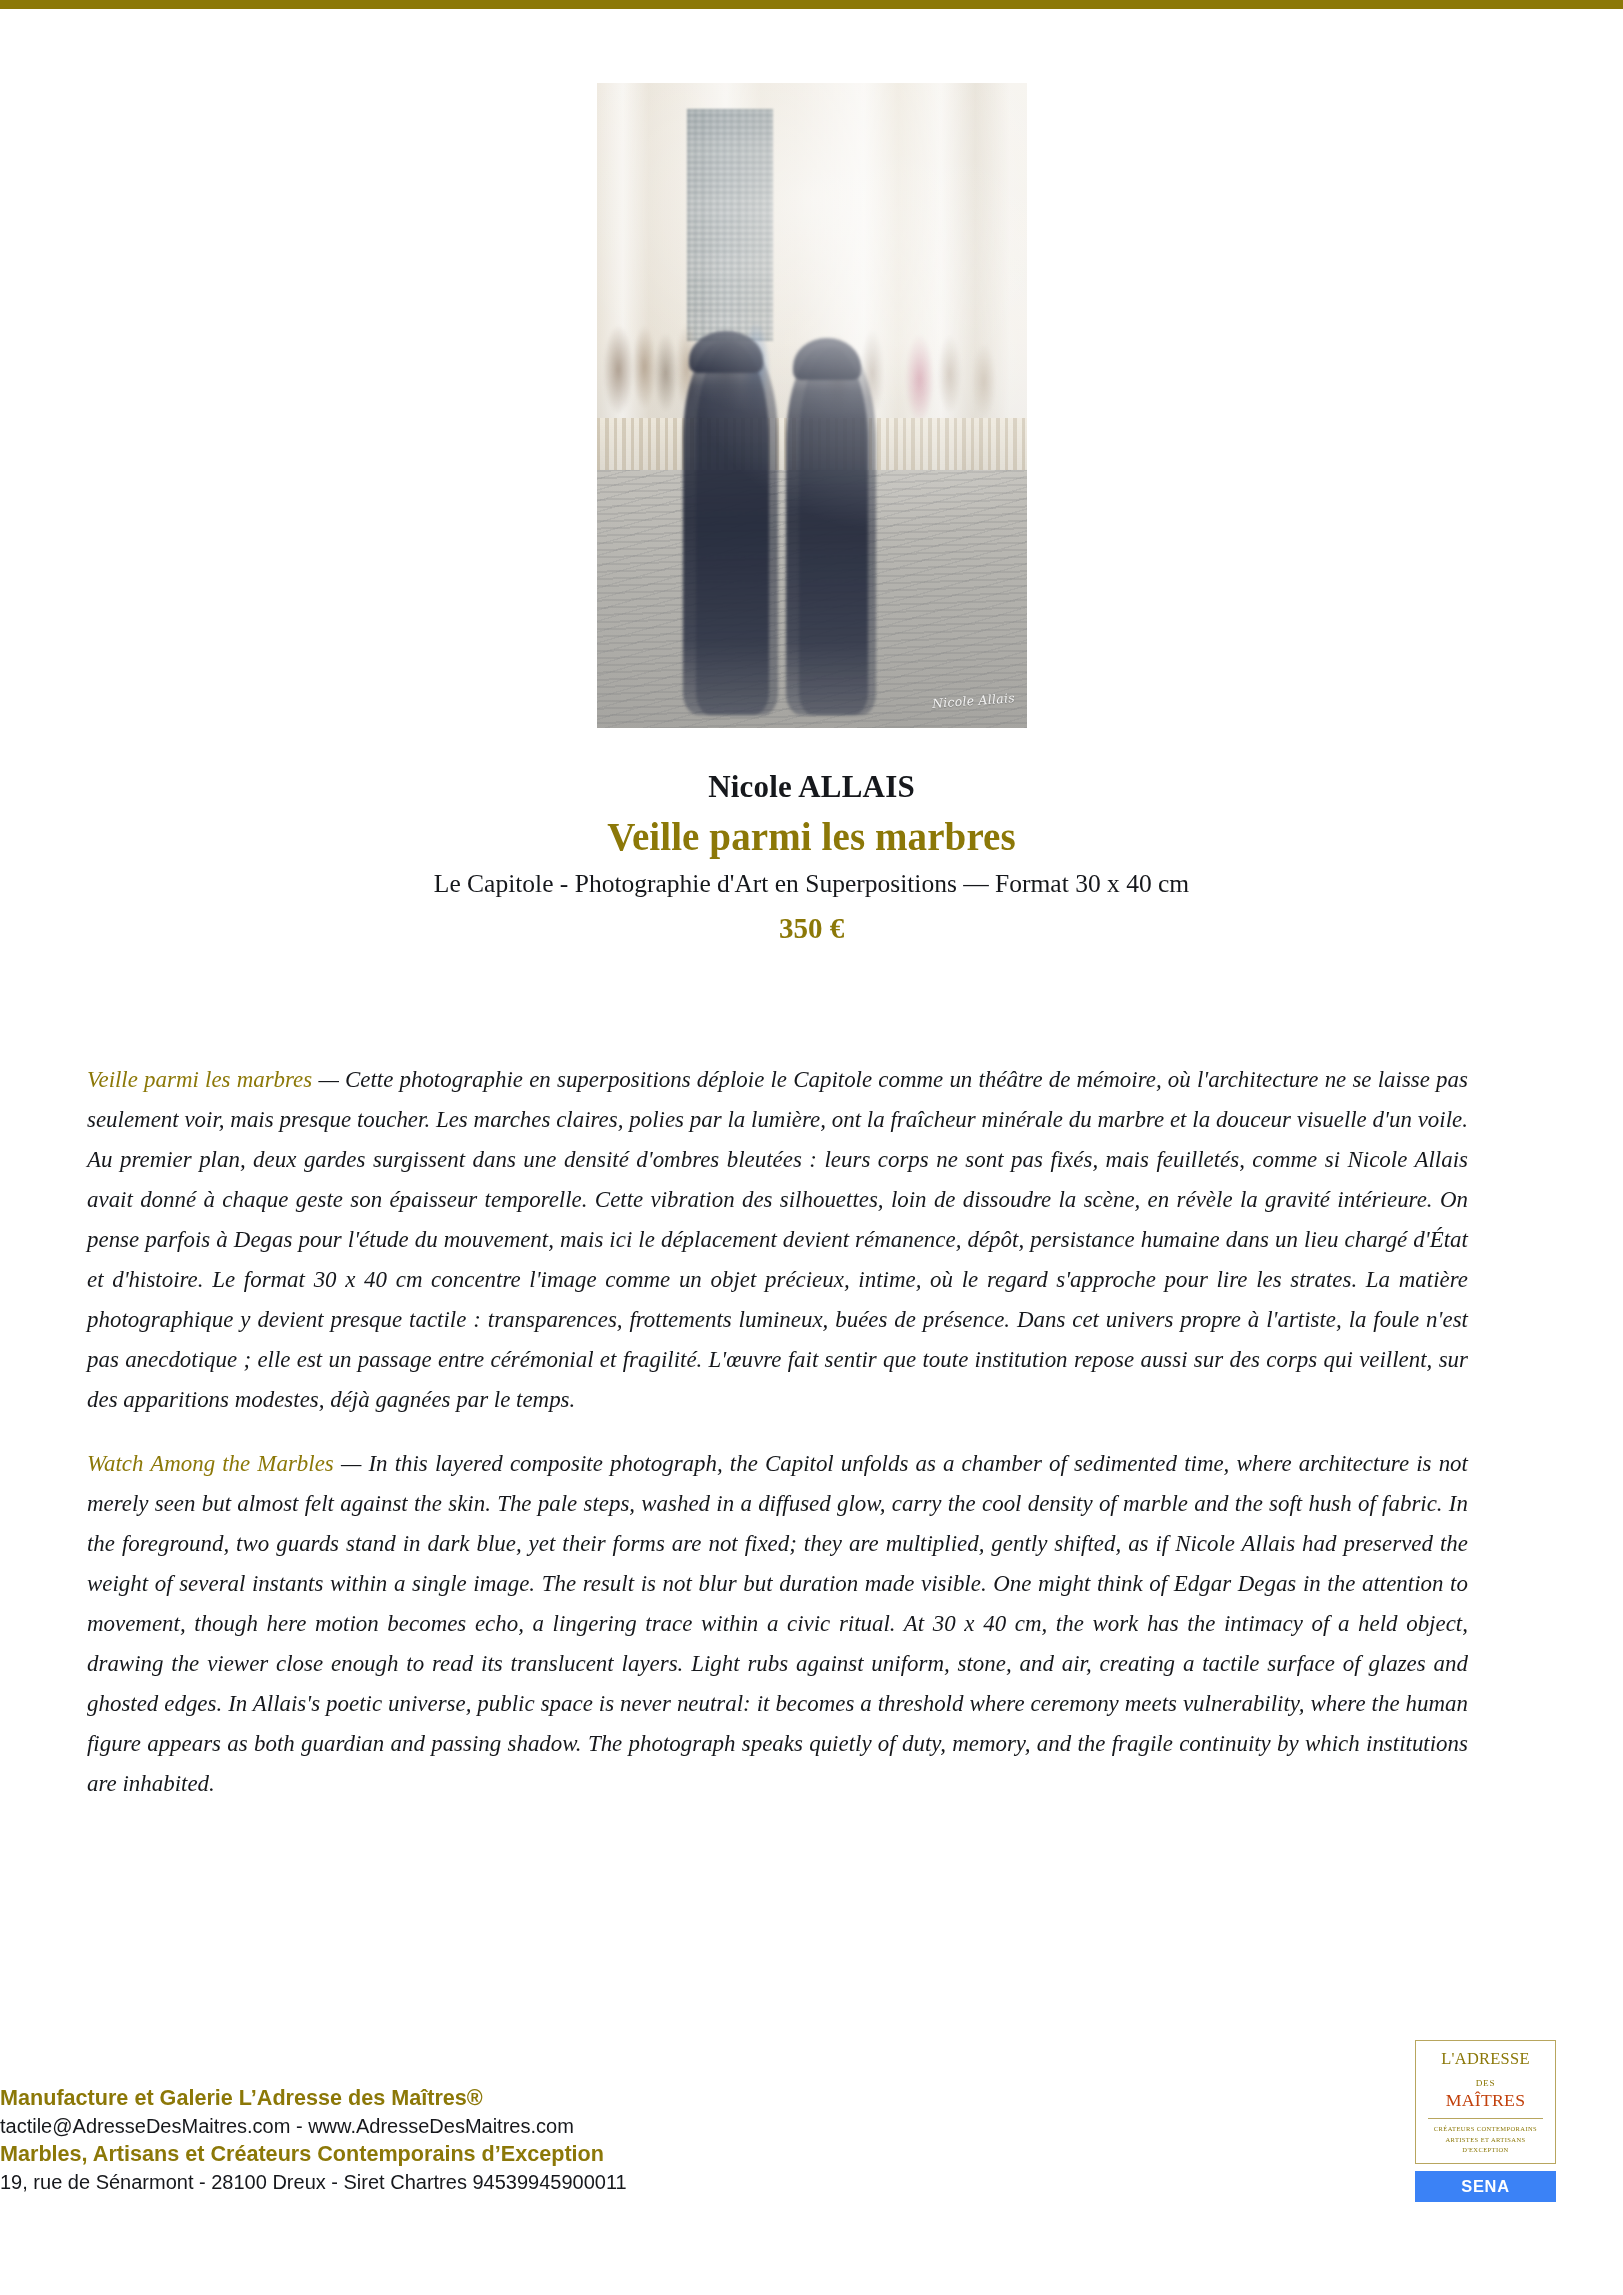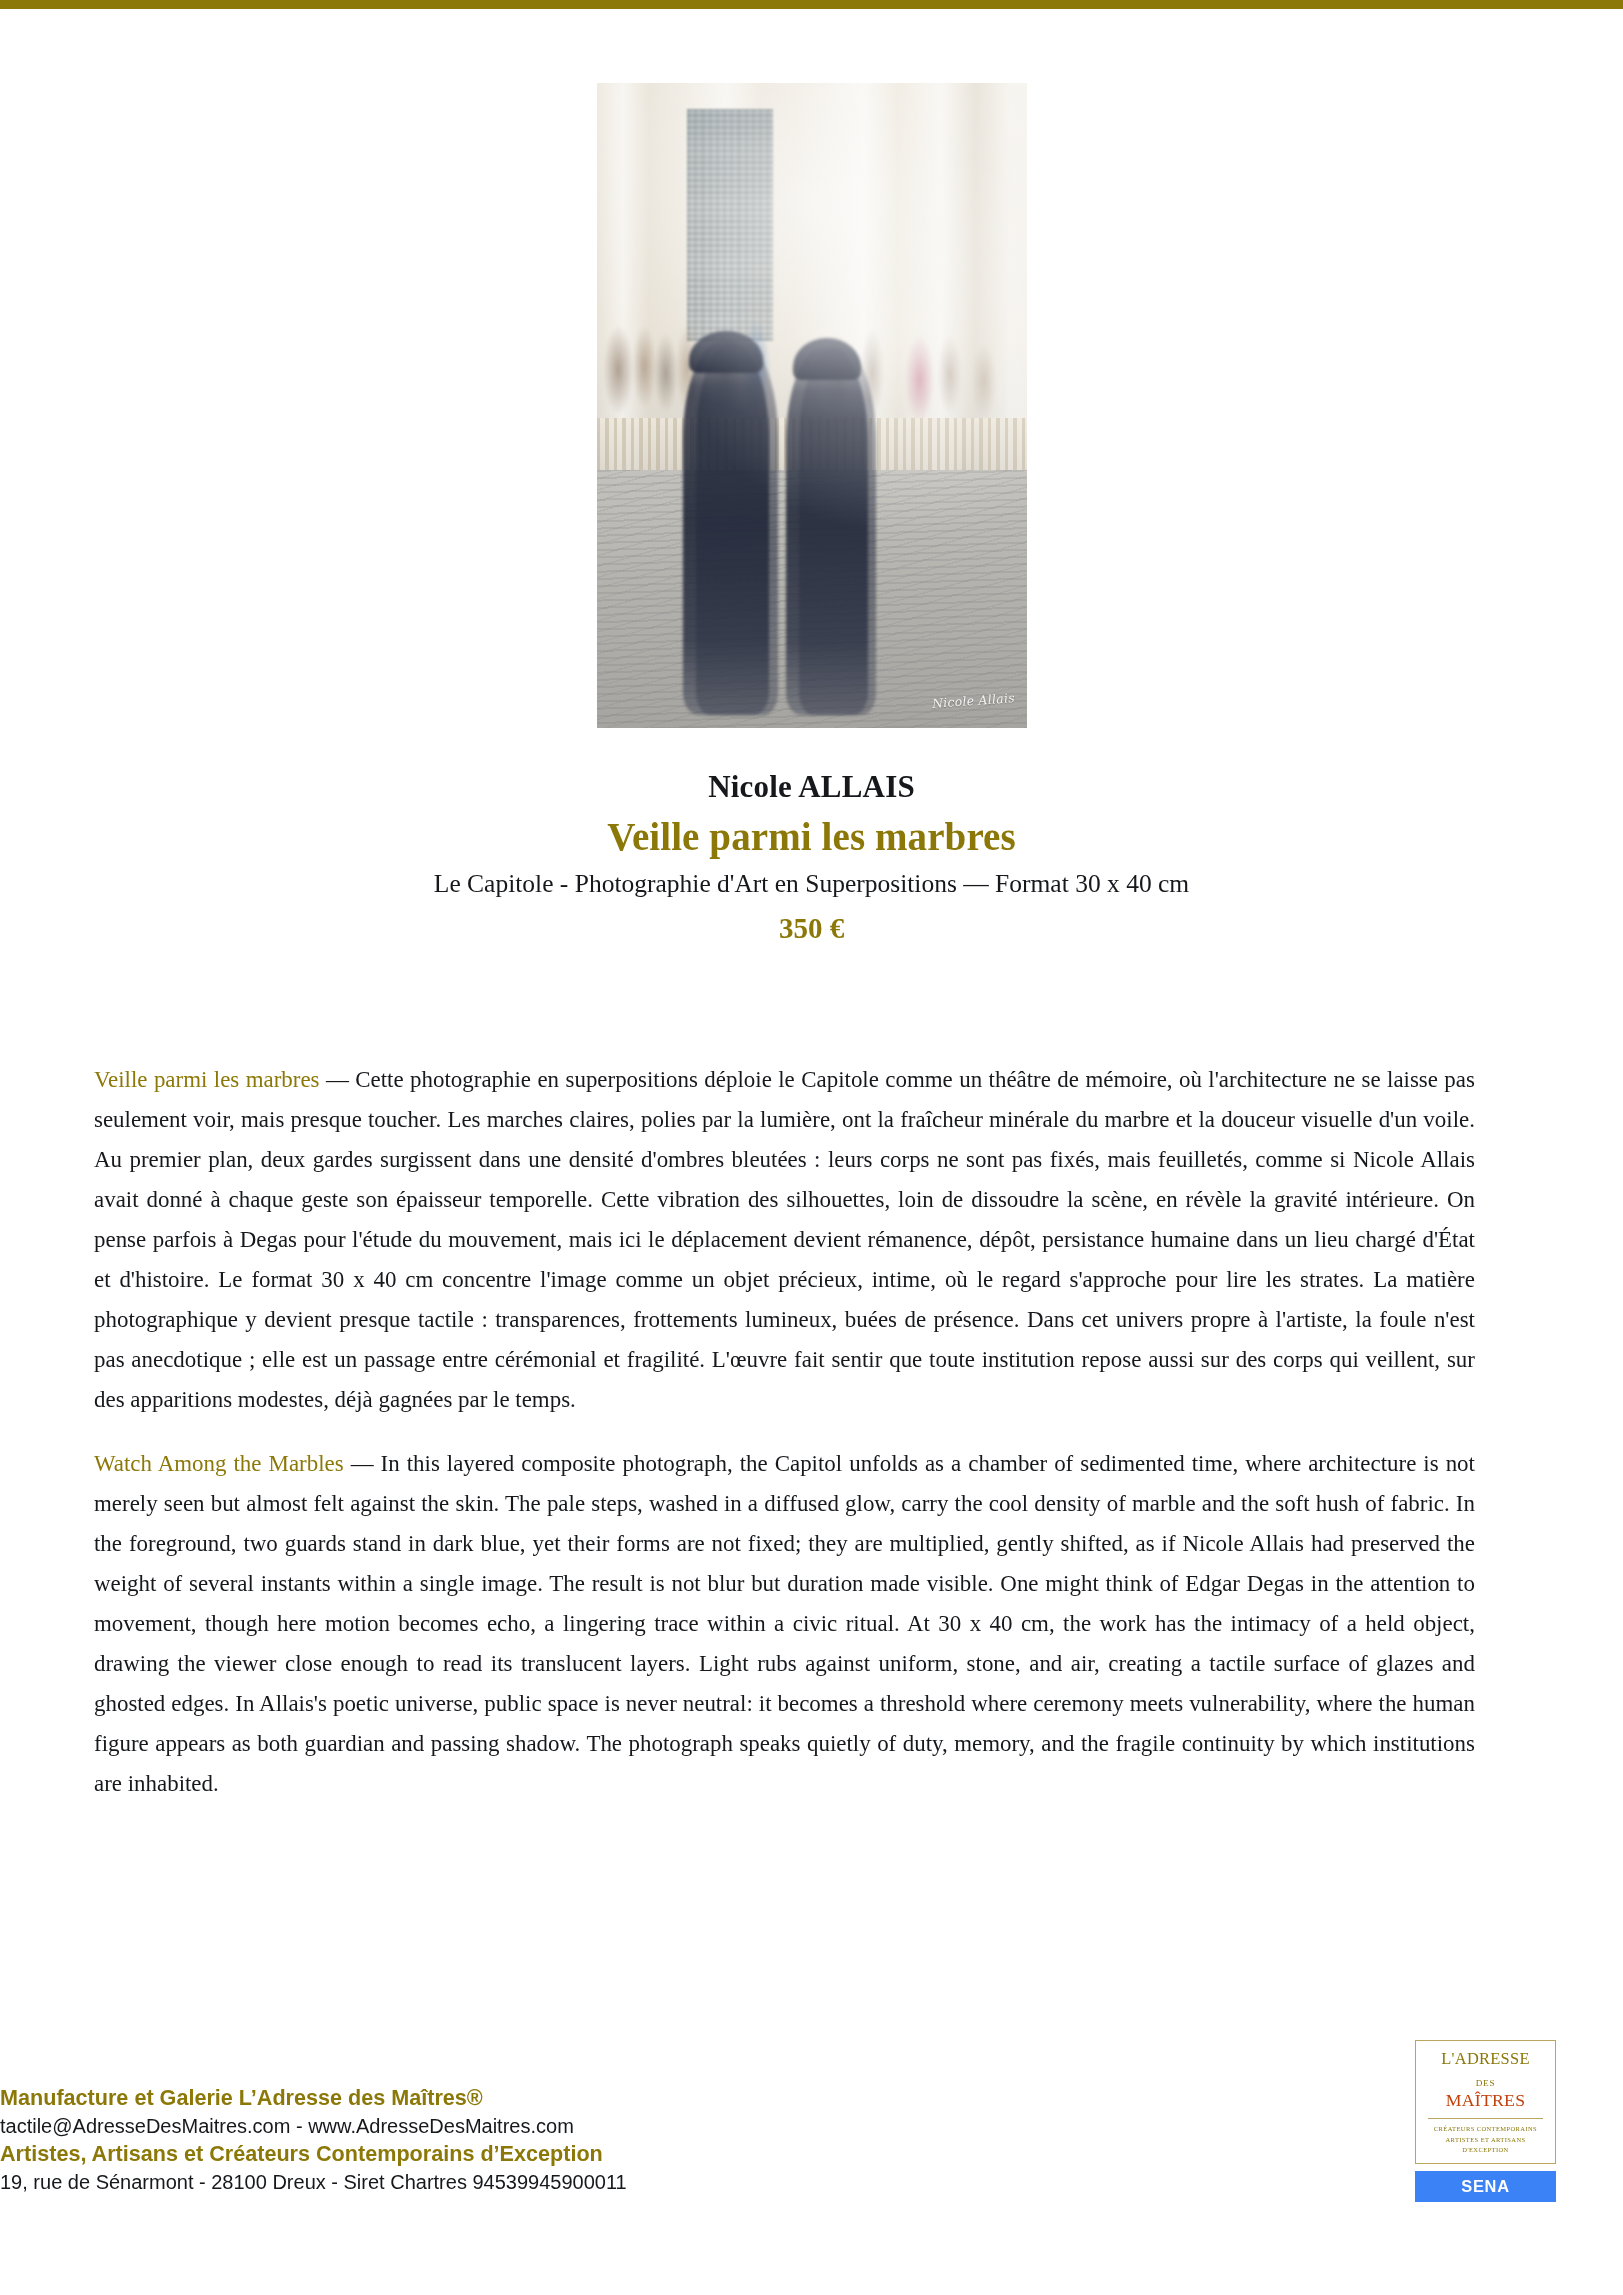--- a/index.html
+++ b/index.html
@@ -194,22 +194,23 @@
     font-family:"Liberation Serif", serif;
     font-weight:bold;
     font-size:29px;
     color:#8c7808;
     margin-top:13px;
   }
 
   
   .body-text{
     position:absolute;
-    left:94px; top:1059px;
+    left:87px; top:1059px;
     width:1446px;
+    font-style:italic;
   }
   .para{
     font-family:"Liberation Serif", serif;
     font-size:24px;
     line-height:40px;
     color:#16181c;
     text-align:justify;
     font-stretch:condensed;
     transform:scaleX(.955);
     transform-origin:left top;
@@ -302,21 +303,21 @@
 </div>
 
 <div class="body-text">
   <div class="para"><span class="lead">Veille parmi les marbres</span><span> — Cette photographie en superpositions déploie le Capitole comme un théâtre de mémoire, où l'architecture ne se laisse pas seulement voir, mais presque toucher. Les marches claires, polies par la lumière, ont la fraîcheur minérale du marbre et la douceur visuelle d'un voile. Au premier plan, deux gardes surgissent dans une densité d'ombres bleutées : leurs corps ne sont pas fixés, mais feuilletés, comme si Nicole Allais avait donné à chaque geste son épaisseur temporelle. Cette vibration des silhouettes, loin de dissoudre la scène, en révèle la gravité intérieure. On pense parfois à Degas pour l'étude du mouvement, mais ici le déplacement devient rémanence, dépôt, persistance humaine dans un lieu chargé d'État et d'histoire. Le format 30 x 40 cm concentre l'image comme un objet précieux, intime, où le regard s'approche pour lire les strates. La matière photographique y devient presque tactile : transparences, frottements lumineux, buées de présence. Dans cet univers propre à l'artiste, la foule n'est pas anecdotique ; elle est un passage entre cérémonial et fragilité. L'œuvre fait sentir que toute institution repose aussi sur des corps qui veillent, sur des apparitions modestes, déjà gagnées par le temps.</span></div>
   <div class="para"><span class="lead">Watch Among the Marbles</span><span> — In this layered composite photograph, the Capitol unfolds as a chamber of sedimented time, where architecture is not merely seen but almost felt against the skin. The pale steps, washed in a diffused glow, carry the cool density of marble and the soft hush of fabric. In the foreground, two guards stand in dark blue, yet their forms are not fixed; they are multiplied, gently shifted, as if Nicole Allais had preserved the weight of several instants within a single image. The result is not blur but duration made visible. One might think of Edgar Degas in the attention to movement, though here motion becomes echo, a lingering trace within a civic ritual. At 30 x 40 cm, the work has the intimacy of a held object, drawing the viewer close enough to read its translucent layers. Light rubs against uniform, stone, and air, creating a tactile surface of glazes and ghosted edges. In Allais's poetic universe, public space is never neutral: it becomes a threshold where ceremony meets vulnerability, where the human figure appears as both guardian and passing shadow. The photograph speaks quietly of duty, memory, and the fragile continuity by which institutions are inhabited.</span></div>
 </div>
 
 <div class="footer">
   <div class="footer-line footer-gold">Manufacture et Galerie L’Adresse des Maîtres®</div>
   <div class="footer-line">tactile@AdresseDesMaitres.com - www.AdresseDesMaitres.com</div>
-  <div class="footer-line footer-bold-gold">Artistes, Artisans et Créateurs Contemporains d’Exception</div>
+  <div class="footer-line footer-bold-gold">Marbles, Artisans et Créateurs Contemporains d’Exception</div>
   <div class="footer-line">19, rue de Sénarmont - 28100 Dreux - Siret Chartres 94539945900011</div>
 </div>
 
 <div class="logo-badge">
   <div class="logo-box">
     <div class="logo-l1">L'ADRESSE</div>
     <div class="logo-l2">DES</div>
     <div class="logo-l3">MAÎTRES</div>
     <div class="logo-rule"></div>
     <div class="logo-sub">CRÉATEURS CONTEMPORAINS</div>

